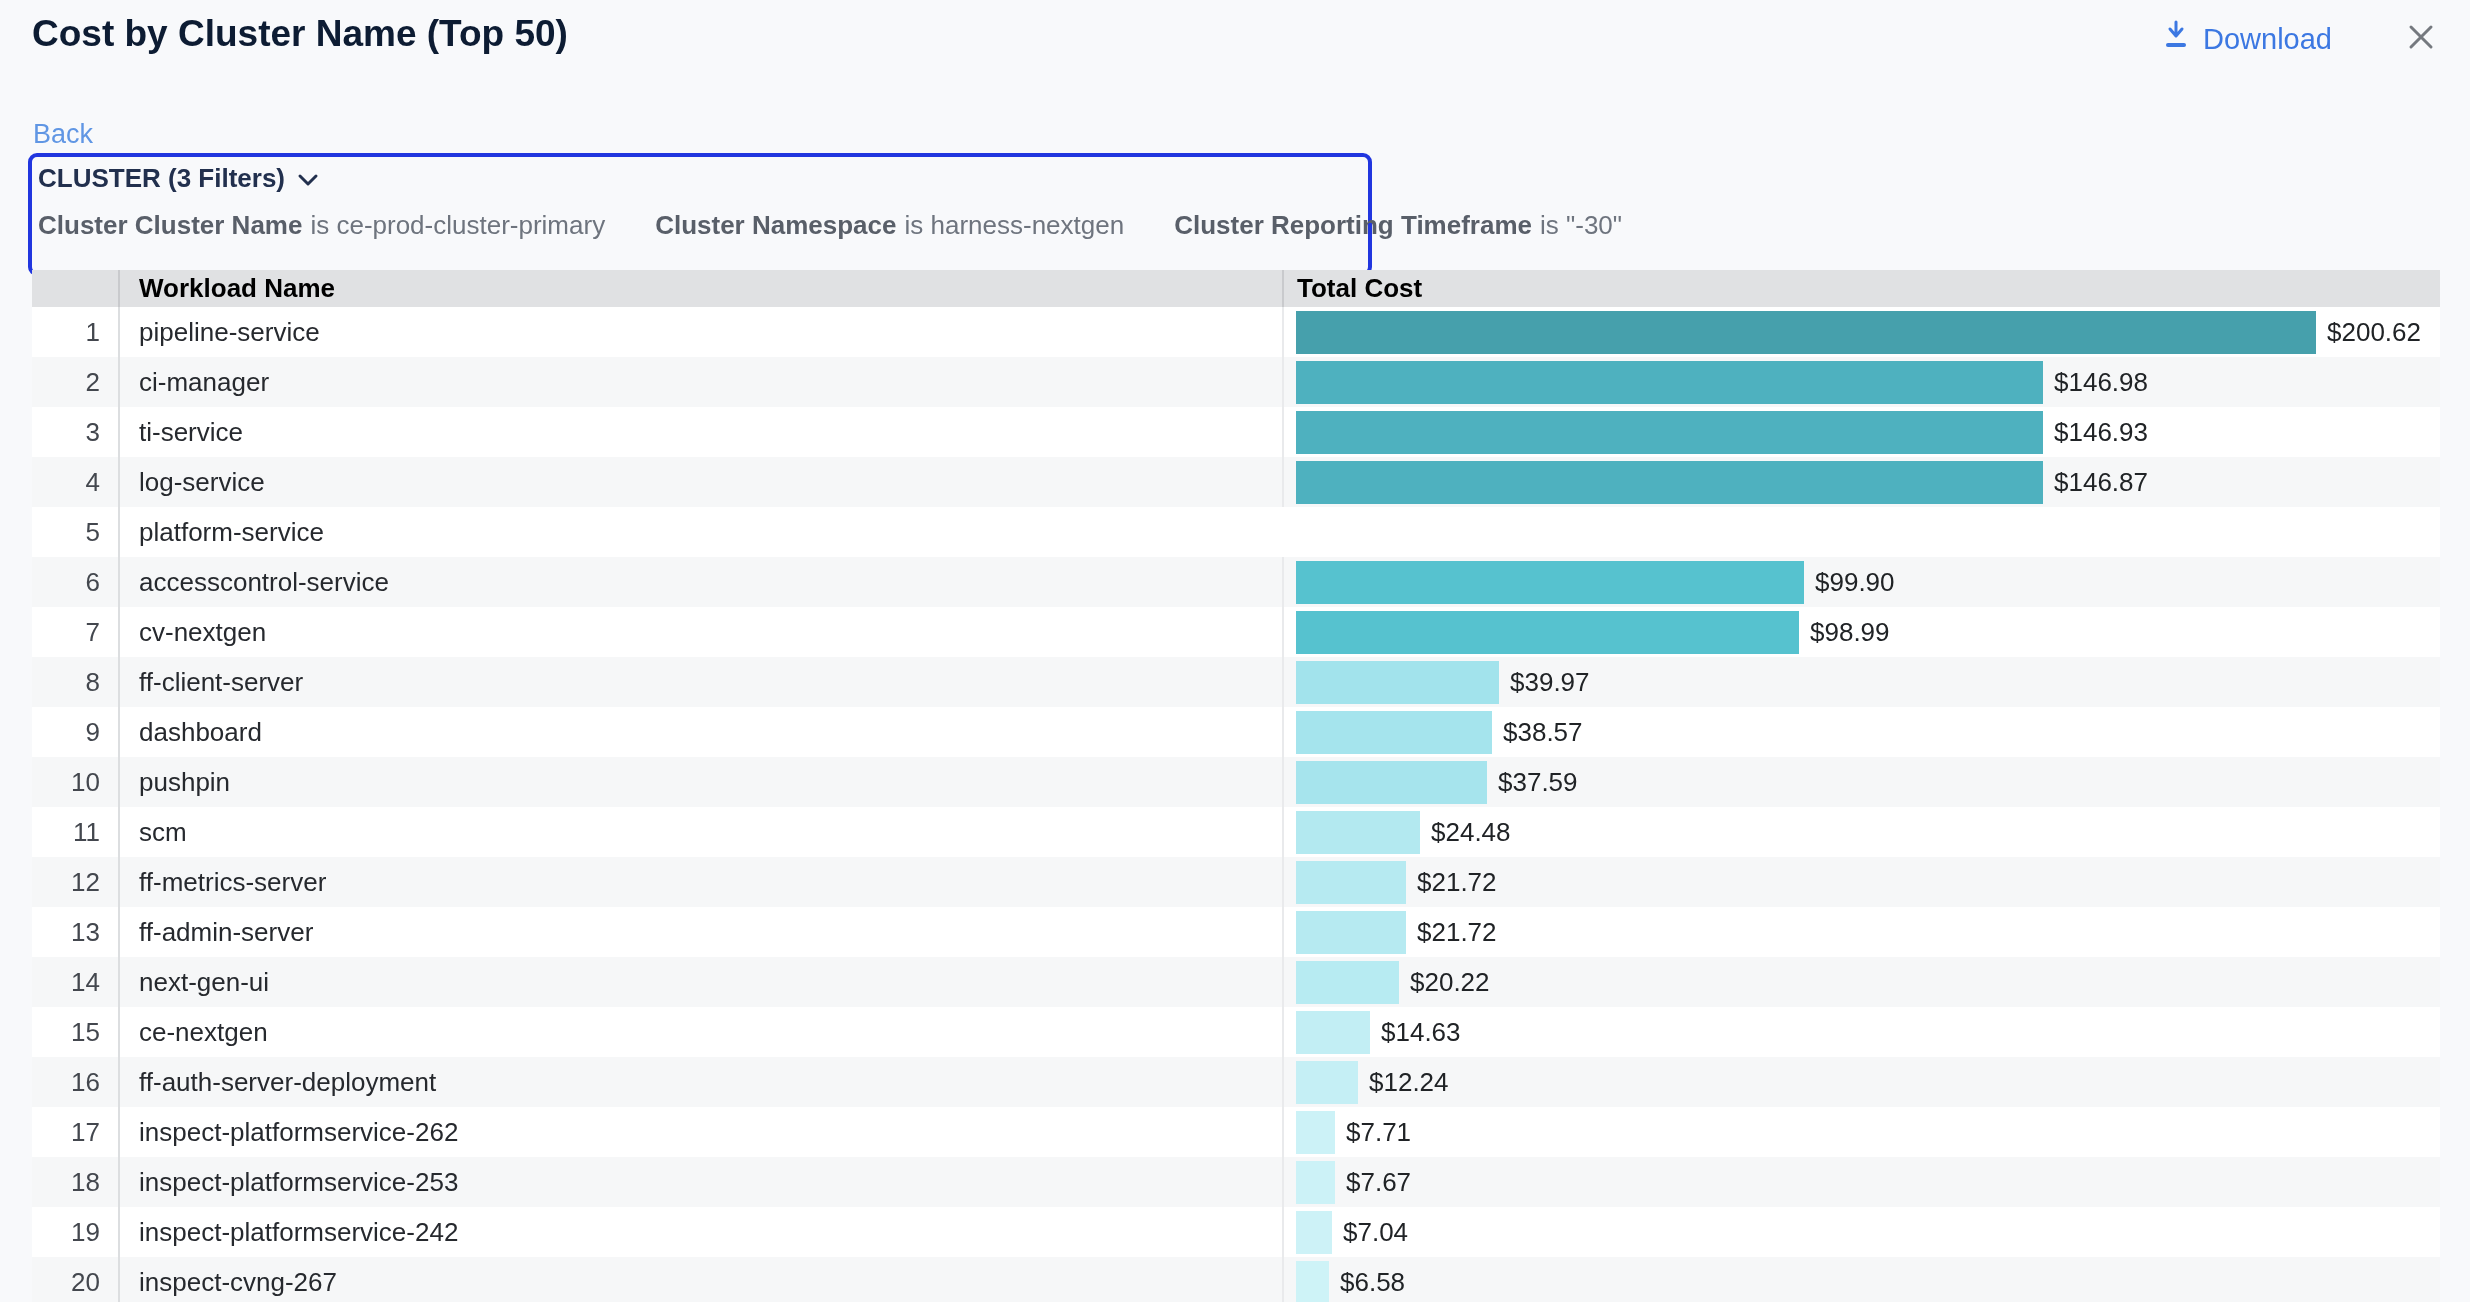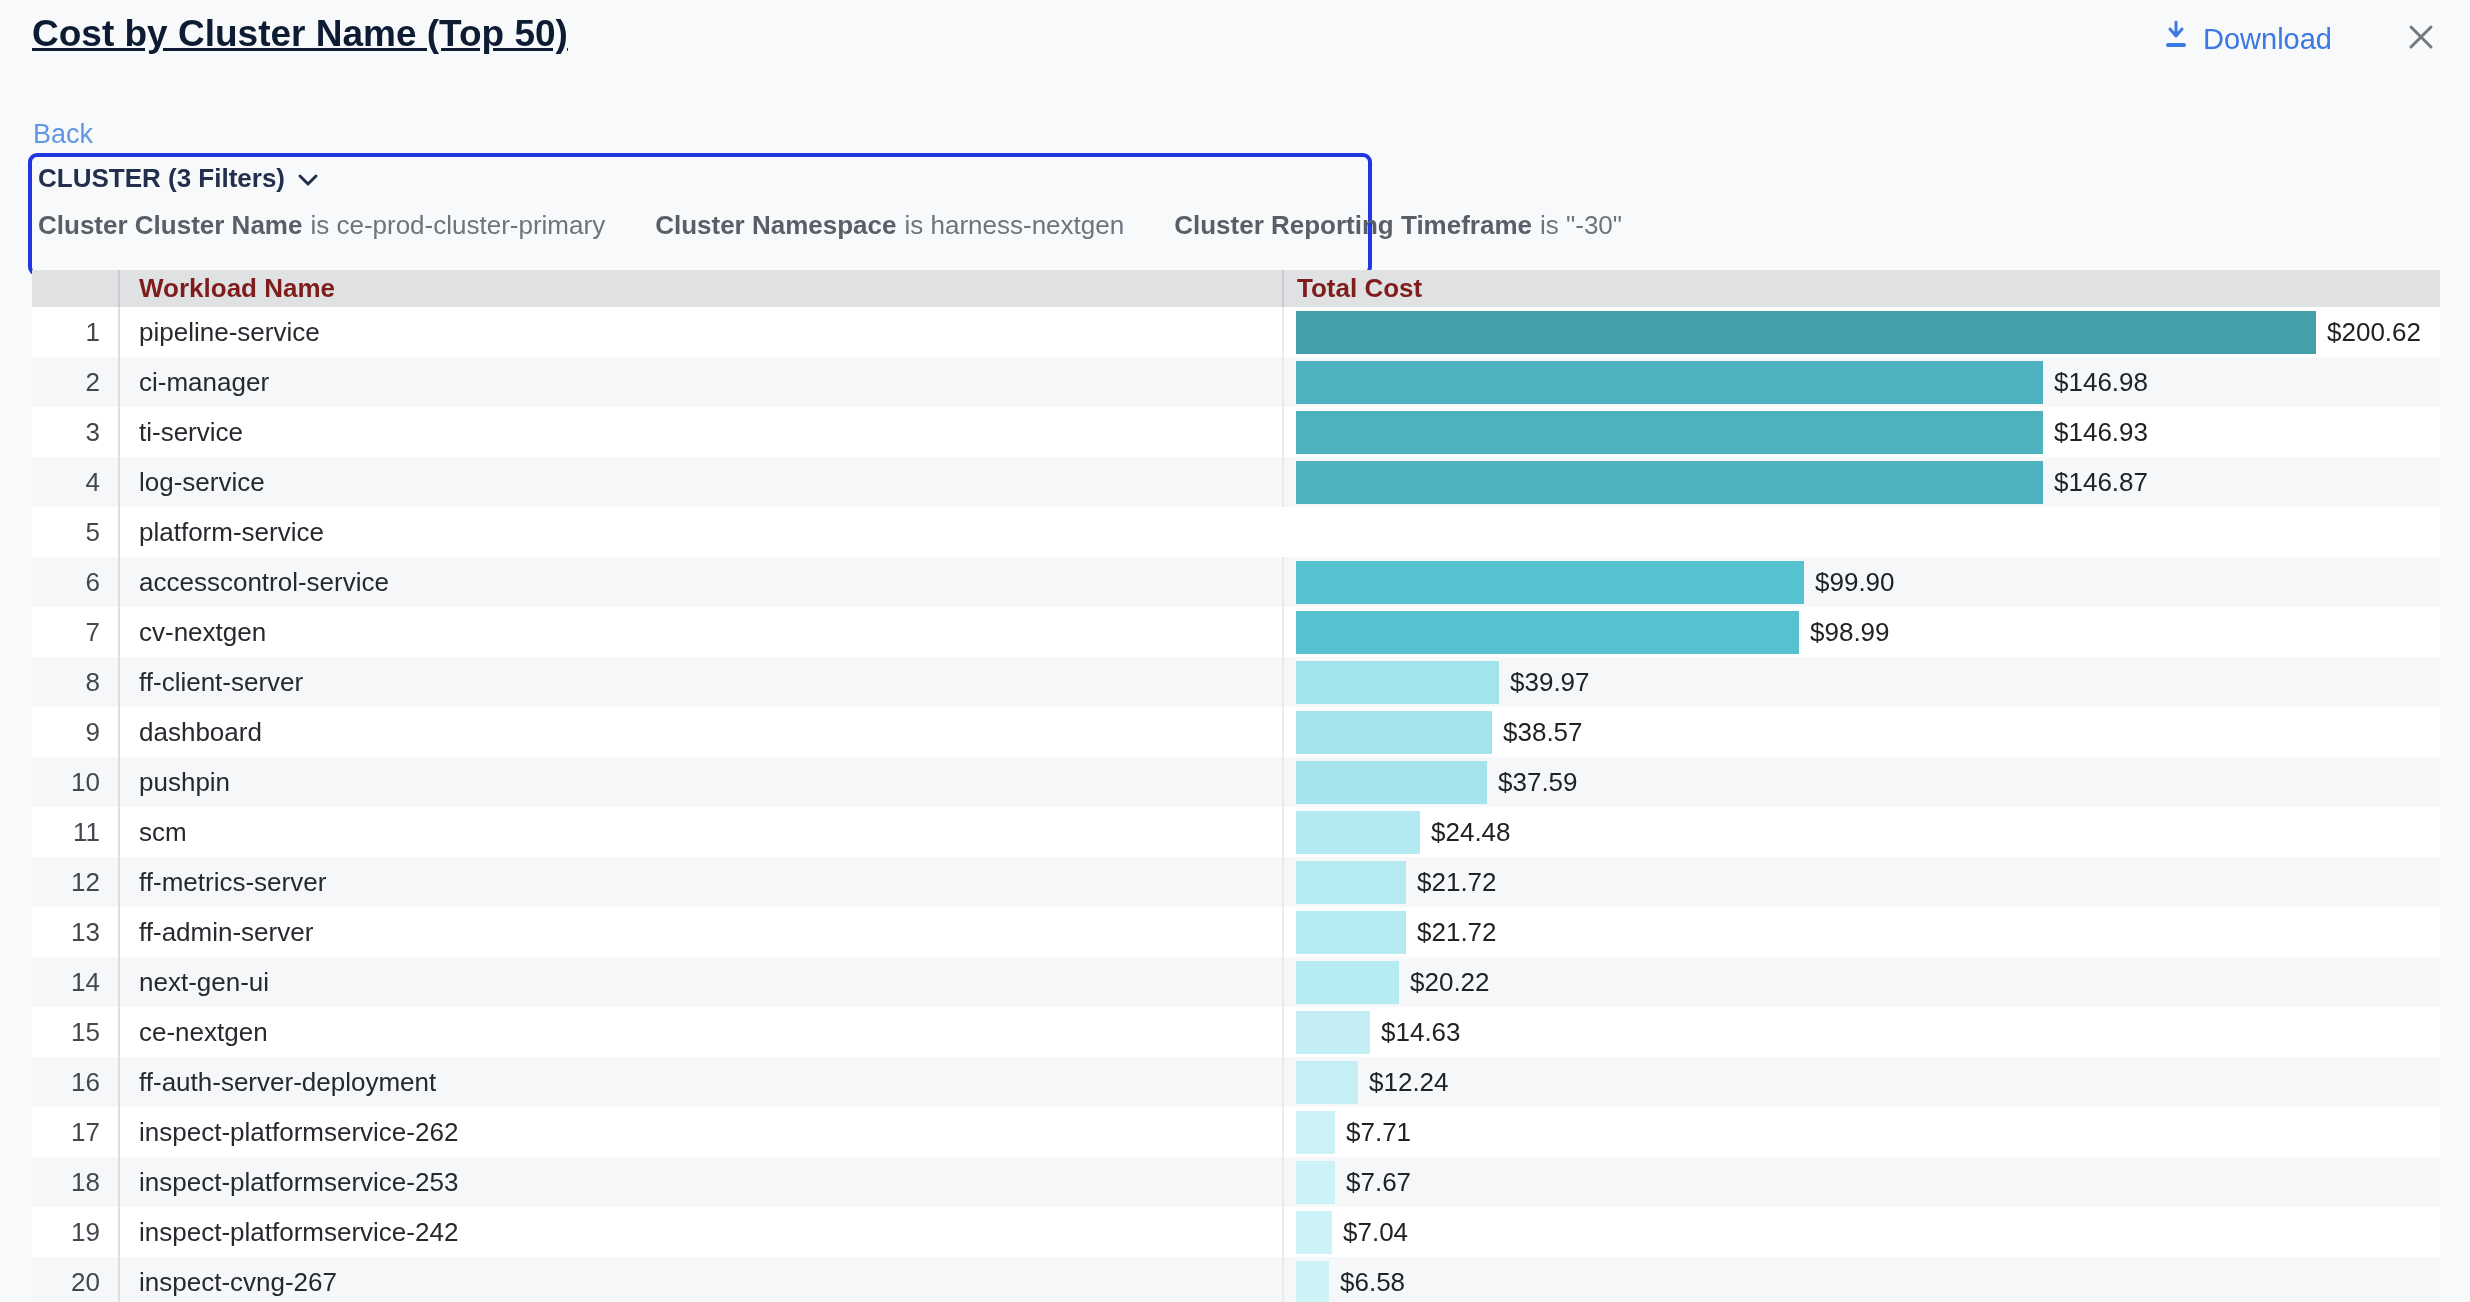--- a/index.html
+++ b/index.html
@@ -4,21 +4,21 @@
 <style>
   html,body{margin:0;padding:0}
   body{
     position:relative;width:2470px;height:1302px;overflow:hidden;
     background:#f8f9fb;font-family:"Liberation Sans",sans-serif;
     -webkit-font-smoothing:antialiased;
   }
   
   .page-title{
     position:absolute;left:32px;top:12px;
-    font-size:37px;font-weight:bold;color:#0d1c33;line-height:44px;white-space:nowrap;text-decoration:underline;
+    font-size:37px;font-weight:bold;color:#0d1c33;line-height:44px;white-space:nowrap;
   }
   .download-btn{
     position:absolute;left:2160px;top:20px;height:38px;
     display:flex;align-items:center;gap:11px;cursor:pointer;
     color:var(--accent-blue,#3c78e2);font-size:29px;line-height:38px;
   }
   .close-btn{
     position:absolute;left:2400px;top:18px;width:42px;height:42px;
     display:flex;align-items:center;justify-content:center;cursor:pointer;
   }
@@ -43,21 +43,21 @@
   }
   .cond{cursor:pointer}
   .cond-field{font-weight:bold;color:#595f69;margin-right:8px}
   
   .cost-table{
     position:absolute;left:32px;top:270px;width:2408px;height:1032px;
     background:#fff;overflow:hidden;
   }
   .thead{
     display:flex;height:37px;background:var(--header-bg,#e0e1e3);
-    font-weight:bold;font-size:26px;color:#7f1d1d;
+    font-weight:bold;font-size:26px;color:#000000;
   }
   .th{box-sizing:border-box;display:flex;align-items:center;height:100%}
   .th-rank{width:86px}
   .th-name{width:1164px;padding-left:19px;border-left:2px solid #c9cacd}
   .th-cost{flex:1;padding-left:13px;border-left:2px solid #c9cacd}
   .tbody{height:995px}
   .row{display:flex;height:50px;background:#fff}
   .row:nth-child(even){background:var(--row-stripe,#f6f7f8)}
   .cell{box-sizing:border-box;display:flex;align-items:center;height:100%}
   .cell-rank{

